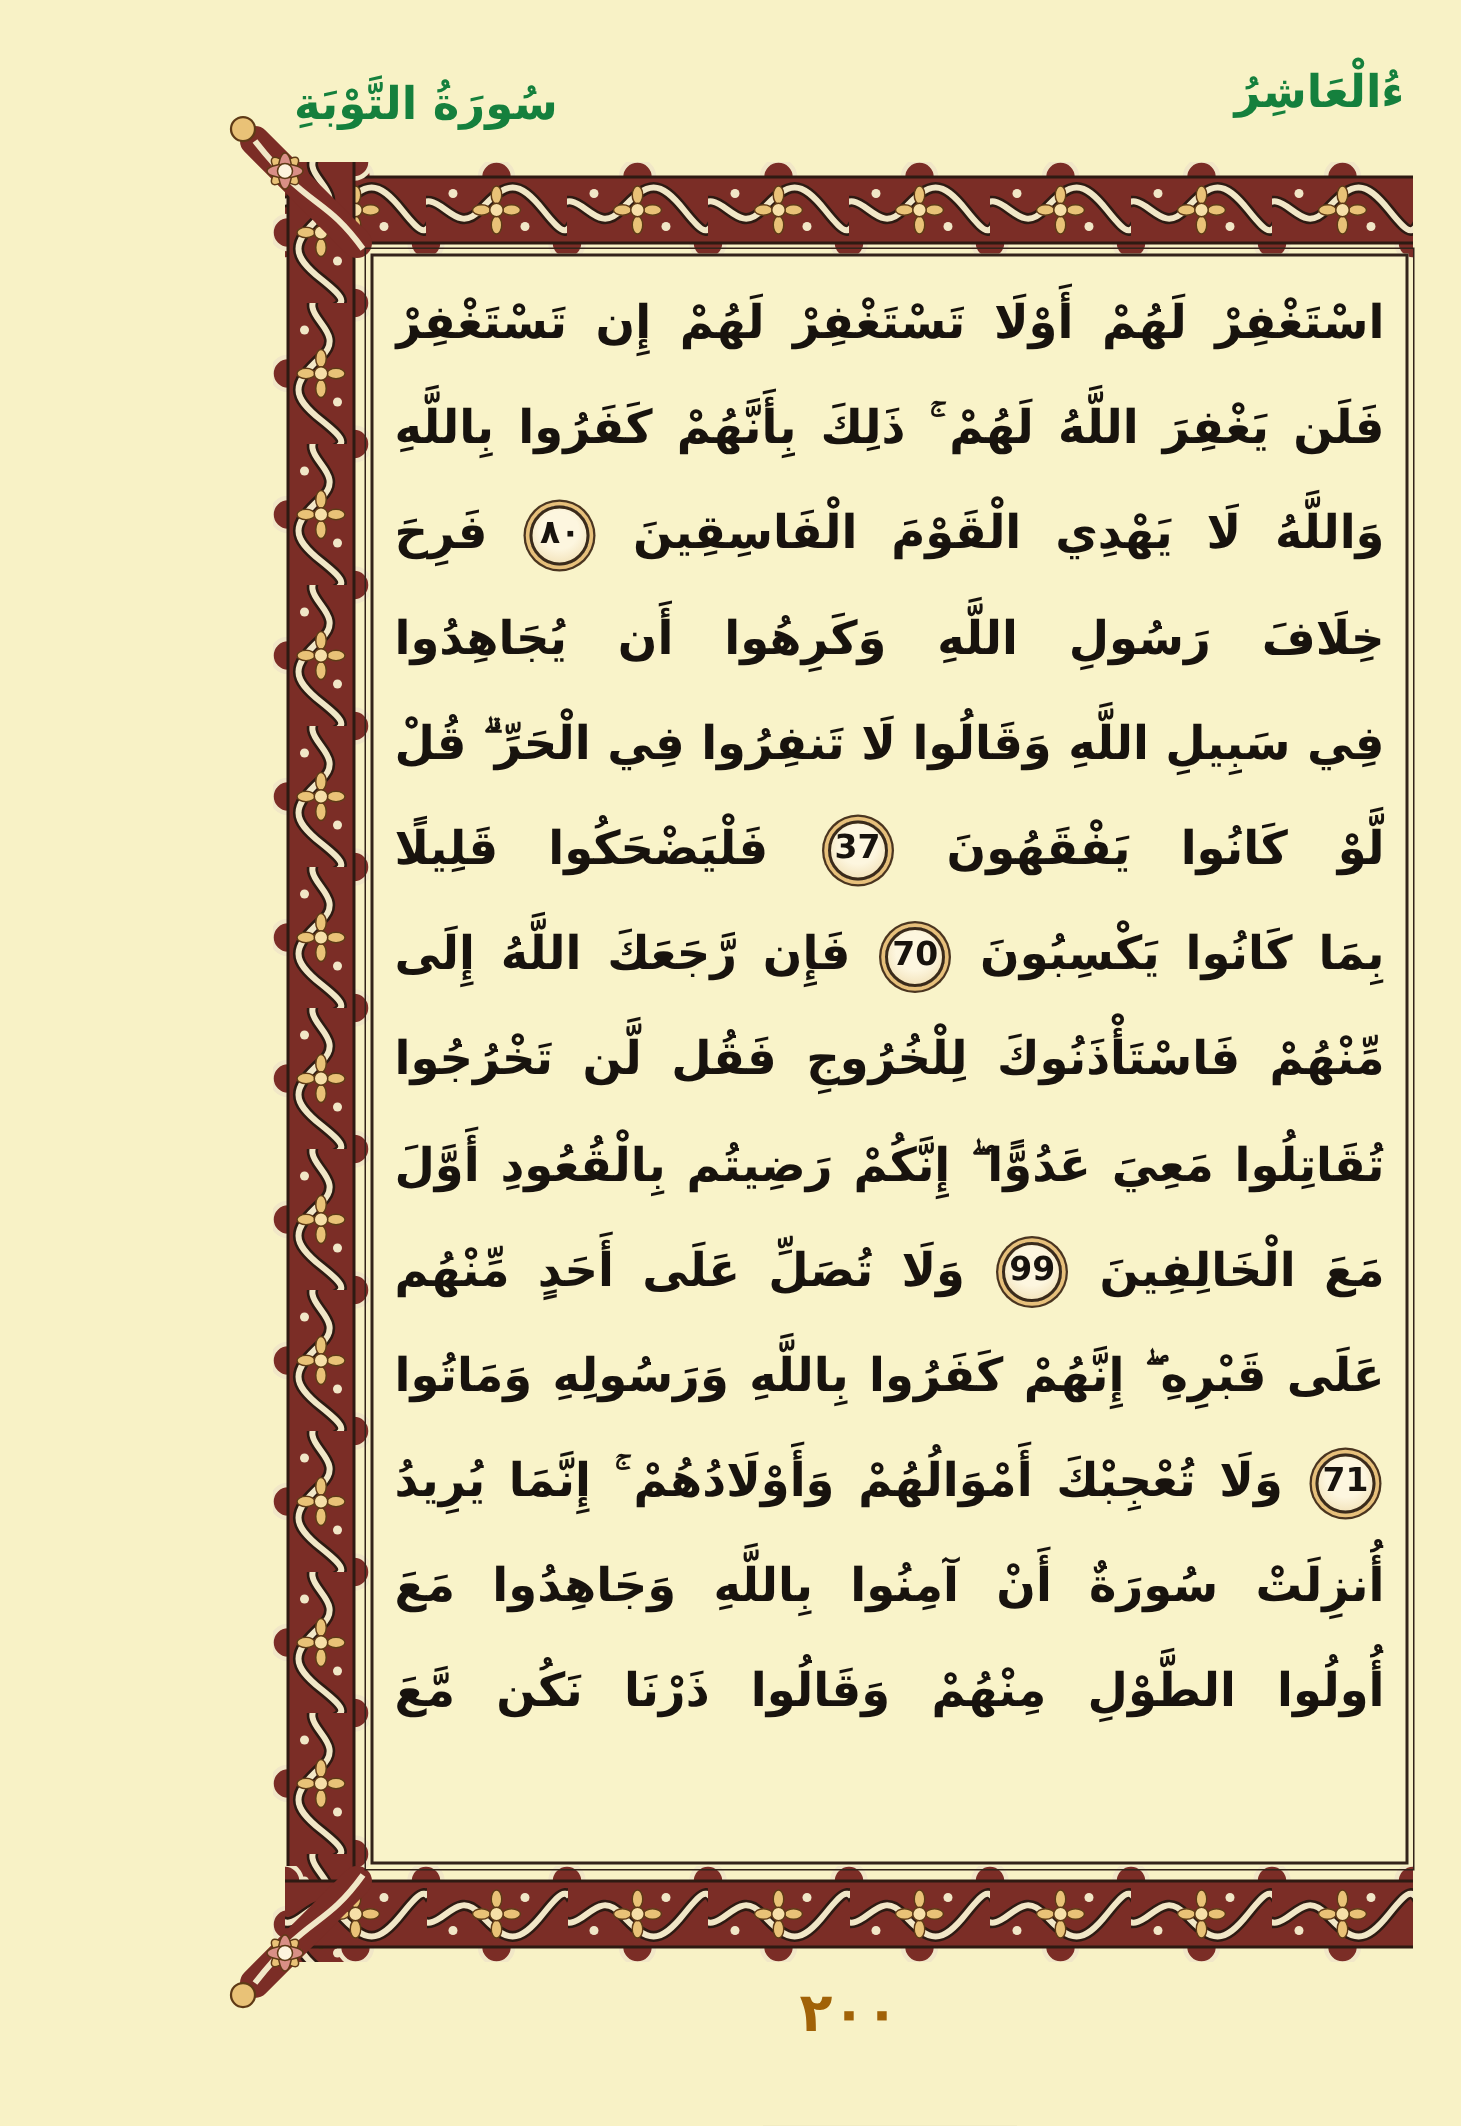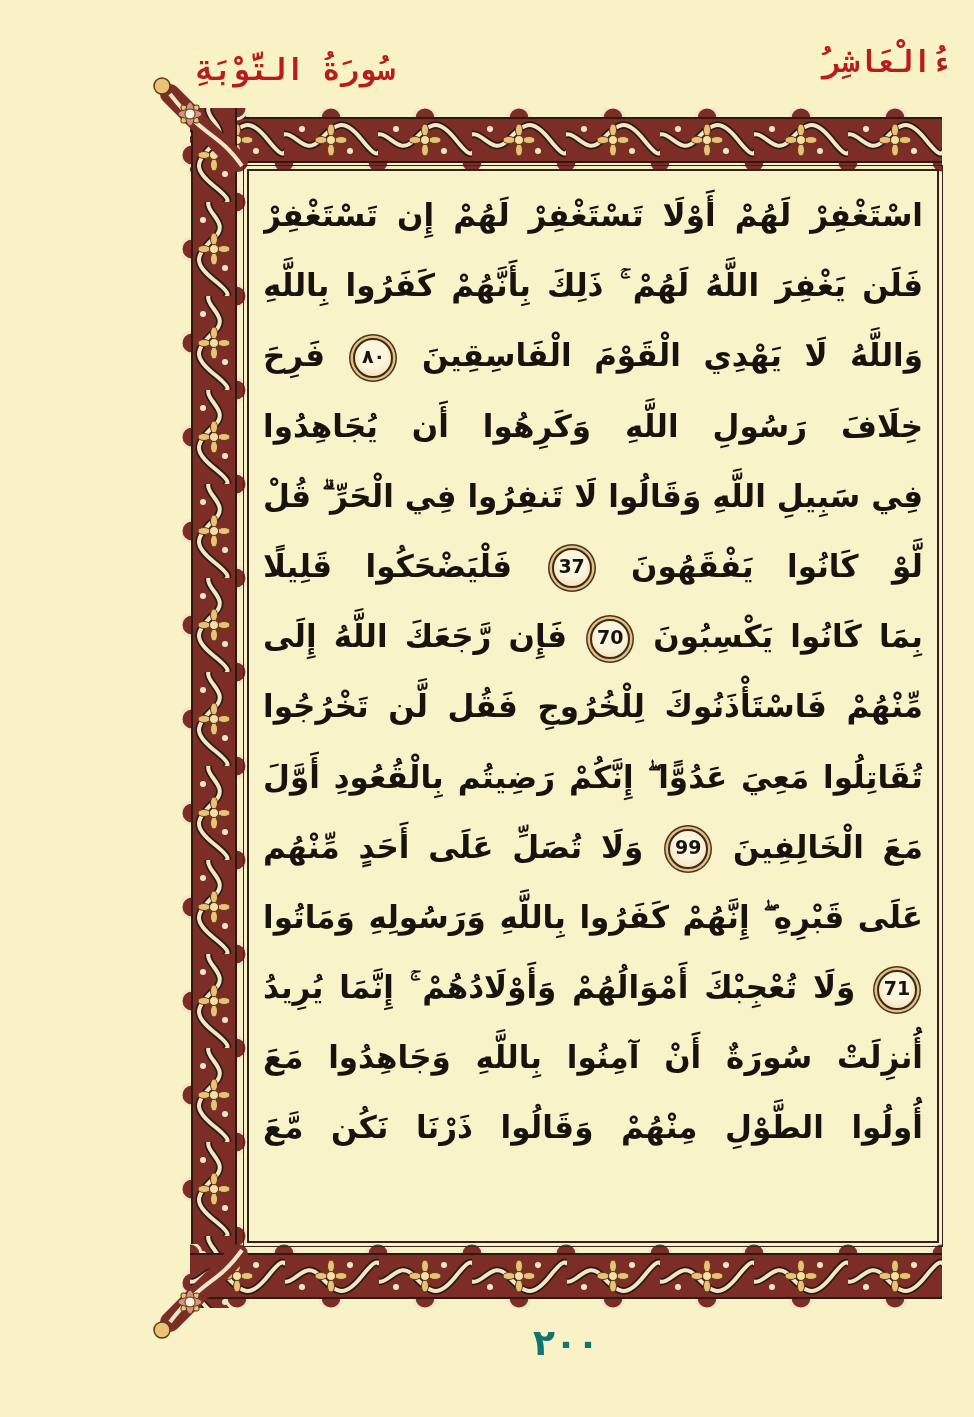--- a/index.html
+++ b/index.html
@@ -10,26 +10,25 @@
   #stage{
     position:relative;
     width:974px;height:1417px;
     margin:0 auto;
     background:#f8f2c6;
     overflow:hidden;
   }
   
   .hdr{
     position:absolute;
-    color:#b91c1c;
+    color:#15803d;
     font-size:30px;
     font-weight:bold;
     direction:rtl;
     white-space:nowrap;
-    font-family:Liberation Mono, monospace;
   }
   #hdr-surah{left:196px;top:52px;}
   #hdr-juz{left:823px;top:44px;}
   
   .strip{position:absolute;display:block;}
   #strip-bottom{transform:scaleY(-1);}
   
   #text-frame{
     position:absolute;
     left:247px;top:169px;
@@ -57,34 +56,34 @@
   .ayah-badge{
     display:inline-block;
     width:36px;height:36px;
     line-height:34px;
     text-align:center;
     text-align-last:center;
     border-radius:50%;
     border:2px solid #3a2a1a;
     box-shadow:0 0 0 2.5px #e7c07b, 0 0 0 4px #4a3520;
     background:radial-gradient(circle at 50% 40%, #fdf6df 0 45%, #edd9a8 100%);
-    font-size:19px;
+    font-size:22px;
     line-height:33px;
     vertical-align:middle;
     margin:0 6px;
   }
   
   #page-number{
     position:absolute;
     left:190px;top:1322px;
     width:752px;
     text-align:center;
     font-size:36px;
     font-weight:bold;
-    color:#0f766e;
+    color:#a16207;
     direction:rtl;
   }
 </style>
 </head>
 <body>
 
 <div id="stage">
 
   <div class="hdr" id="hdr-juz">ءُالْعَاشِرُ</div>
   <div class="hdr" id="hdr-surah">سُورَةُ التَّوْبَةِ</div>

